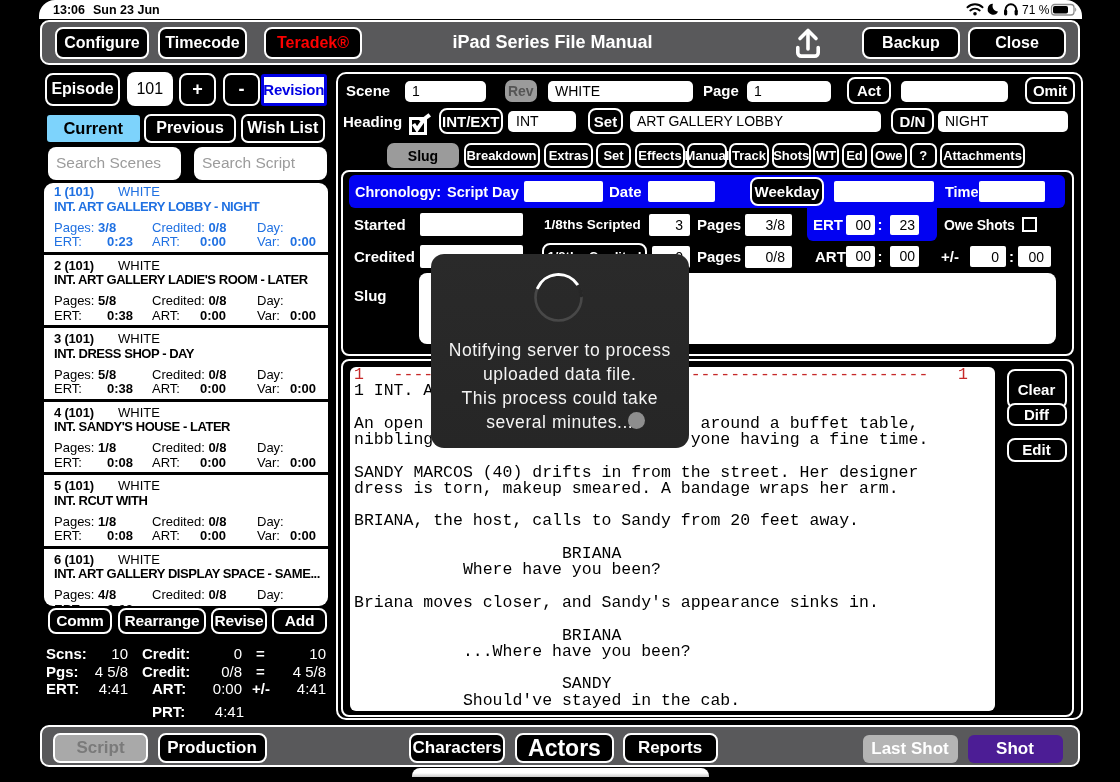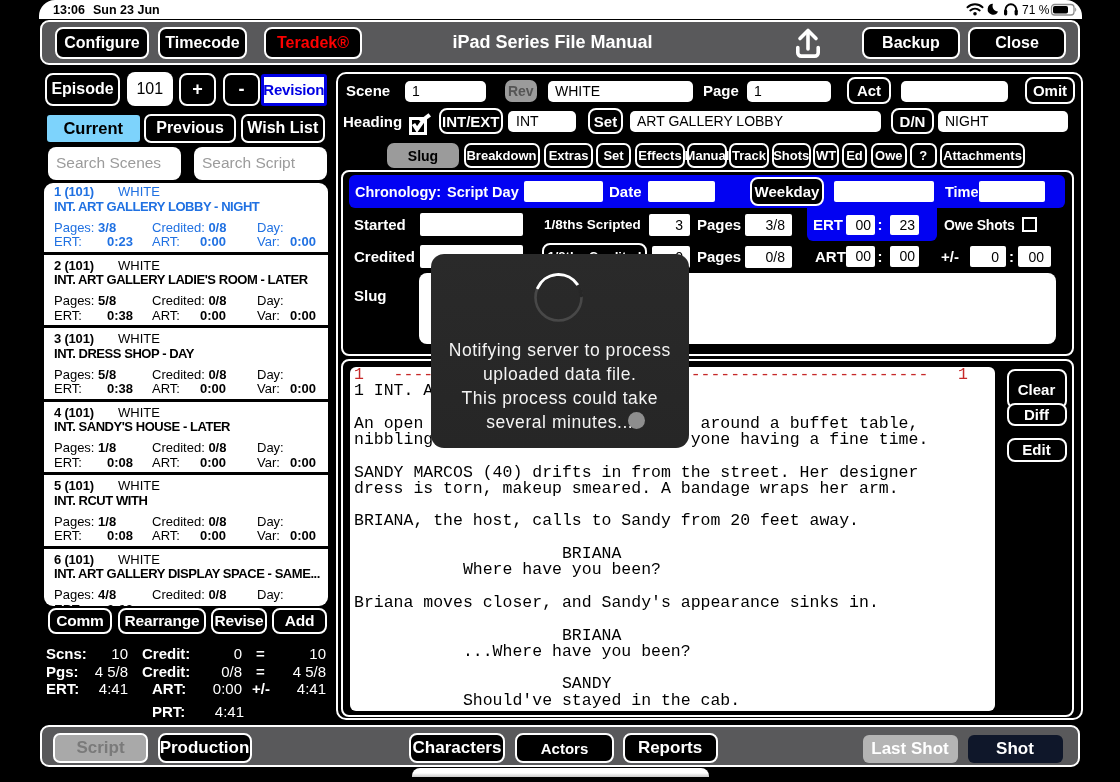--- a/index.html
+++ b/index.html
@@ -268,26 +268,26 @@
            ...Where have you been?
 
                      SANDY
            Should've stayed in the cab.</pre>
 <div class="btn" style="left:1006.5px;top:369px;width:60px;height:40px;font-size:15px;">Clear</div>
 <div class="btn" style="left:1006.5px;top:402.5px;width:60px;height:23.5px;font-size:15px;">Diff</div>
 <div class="btn" style="left:1006.5px;top:438px;width:60px;height:23.5px;font-size:15px;">Edit</div>
 
 <div class="abs" style="left:40px;top:724.5px;width:1040px;height:42.5px;background:#59595b;border:2px solid #fff;border-radius:9px;"></div>
 <div class="gbtn" style="left:53px;top:733px;width:95px;height:30px;background:#a9a9a9;border:2px solid #fff;color:#7a7a7a;font-size:17px;">Script</div>
-<div class="btn" style="left:157.5px;top:733px;width:94px;height:30px;font-size:17px;">Production</div>
+<div class="btn" style="left:157.5px;top:733px;width:109px;height:30px;font-size:17px;">Production</div>
 <div class="btn" style="left:409px;top:733px;width:96px;height:30px;font-size:17px;">Characters</div>
-<div class="btn" style="left:515px;top:733px;width:99px;height:30px;font-size:15px;">Actors</div>
+<div class="btn" style="left:515px;top:733px;width:99px;height:30px;font-size:23px;">Actors</div>
 <div class="btn" style="left:622.5px;top:733px;width:95px;height:30px;font-size:17px;">Reports</div>
 <div class="gbtn" style="left:862.5px;top:734.5px;width:95px;height:28.5px;background:#b4b4b4;color:#fff;font-size:17px;border-radius:6px;">Last Shot</div>
-<div class="gbtn" style="left:967.5px;top:734.5px;width:95px;height:28.5px;background:#0f172a;color:#fff;font-size:17px;border-radius:6px;">Shot</div>
+<div class="gbtn" style="left:967.5px;top:734.5px;width:95px;height:28.5px;background:#4c1d95;color:#fff;font-size:17px;border-radius:6px;">Shot</div>
 
 <div class="abs" style="left:412px;top:768px;width:296.5px;height:9px;background:linear-gradient(#ffffff 55%,#c9c9c9);border-radius:8px 8px 0 0;"></div>
 
 <div class="abs" id="modal" style="left:431px;top:254px;width:257.5px;height:194px;background:linear-gradient(#2a2a2a,#262626);border-radius:13px;"></div>
 <div class="abs" style="left:534px;top:273px;width:50px;height:50px;">
 <svg width="50" height="50" viewBox="0 0 50 50">
   <circle cx="24.5" cy="24.5" r="23" fill="none" stroke="#484848" stroke-width="2.6"></circle>
   <path d="M3.7 14.8 A23 23 0 0 1 43.3 11.3" fill="none" stroke="#fff" stroke-width="2.9" stroke-linecap="round"></path>
   <path d="M44.6 13.6 A23 23 0 0 1 47.4 22.5" fill="none" stroke="#272727" stroke-width="3.4" stroke-linecap="round"></path>
 </svg>

